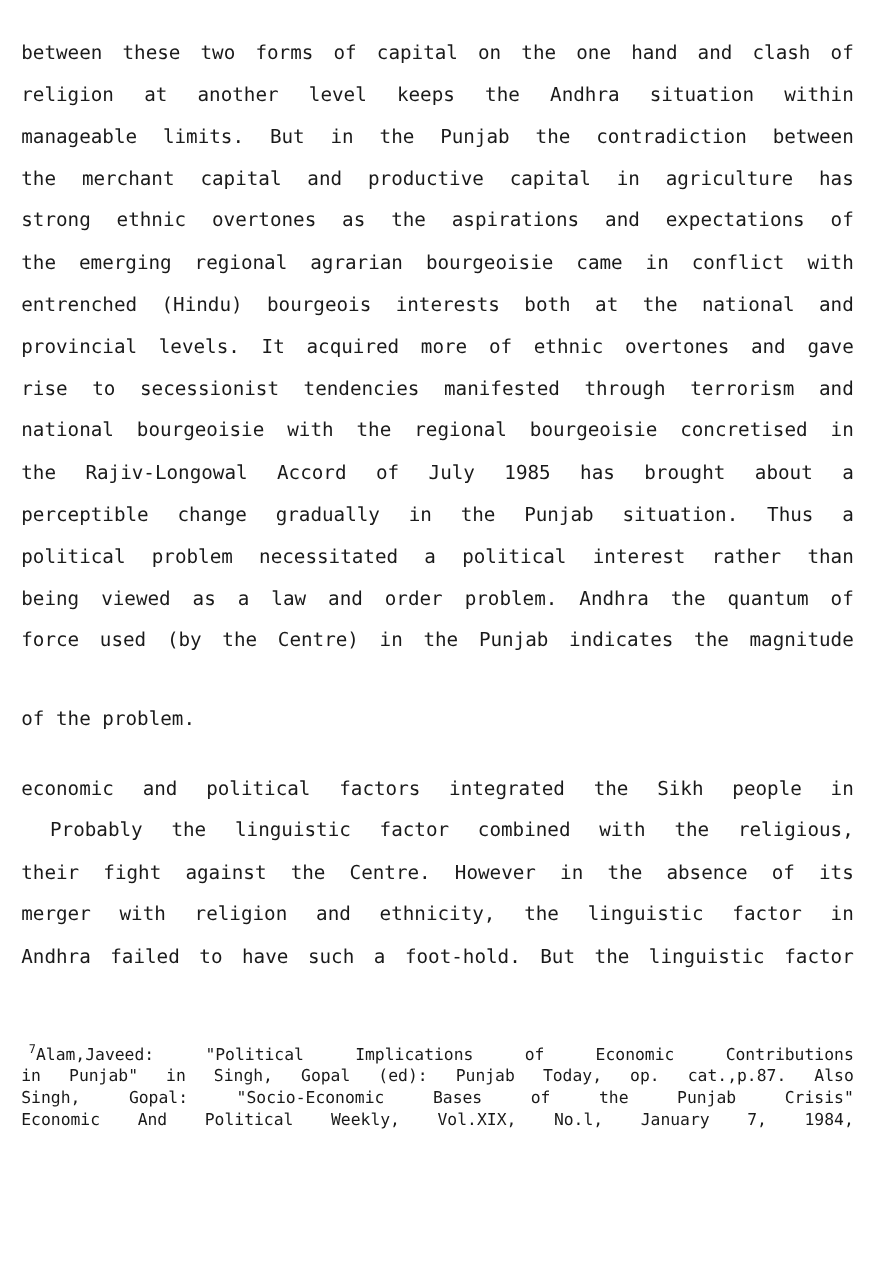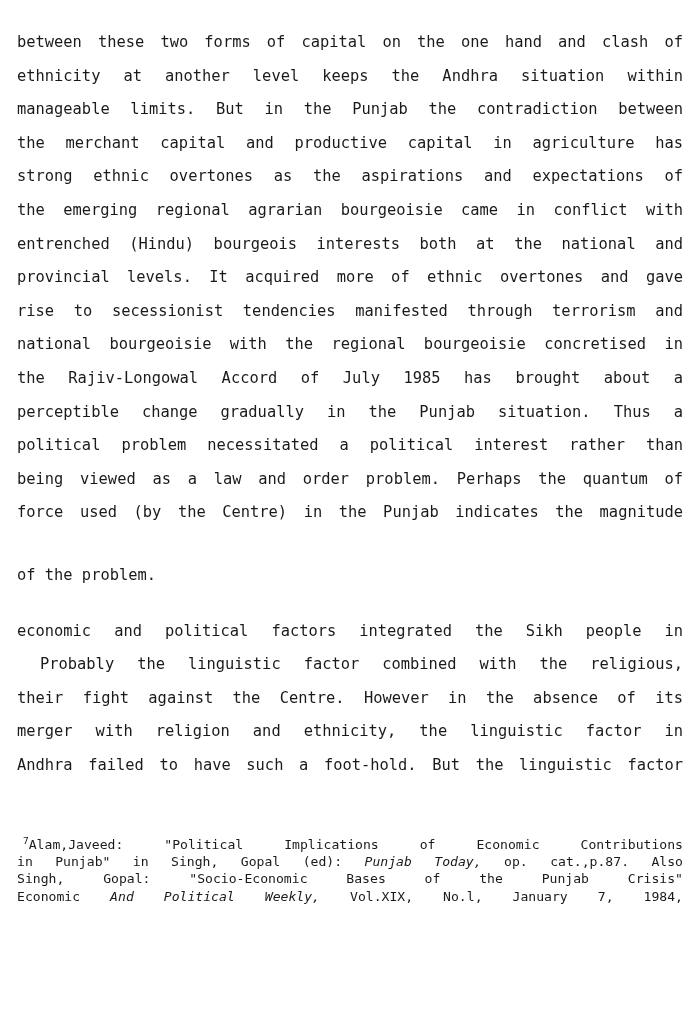--- a/index.html
+++ b/index.html
@@ -93,21 +93,20 @@
   }
   .fn-line-first {
     text-indent: 6px;
   }
   sup.fn-marker {
     font-size: 9.5px;
     vertical-align: super;
     line-height: 0;
   }
   .ital {
-    font-style: italic;
   }
 
   
   .page-number {
     position: absolute;
     left: 0;
     top: 1039px;
     width: 700px;
     text-align: center;
     font-size: 15px;
@@ -116,33 +115,33 @@
 </style>
 </head>
 <body>
 
 <div class="page">
 
   <div class="body-block">
 
     <div class="para para-1">
       <span class="ln">between these two forms of capital on the one hand and clash of</span>
-      <span class="ln">ethnicity at another level keeps the Andhra situation within</span>
+      <span class="ln">religion at another level keeps the Andhra situation within</span>
       <span class="ln">manageable limits. But in the Punjab the contradiction between</span>
       <span class="ln">the merchant capital and productive capital in agriculture has</span>
       <span class="ln">strong ethnic overtones as the aspirations and expectations of</span>
       <span class="ln">the emerging regional agrarian bourgeoisie came in conflict with</span>
       <span class="ln">entrenched (Hindu) bourgeois interests both at the national and</span>
       <span class="ln">provincial levels. It acquired more of ethnic overtones and gave</span>
       <span class="ln">rise to secessionist tendencies manifested through terrorism and</span>
       <span class="ln">national bourgeoisie with the regional bourgeoisie concretised in</span>
       <span class="ln">the Rajiv-Longowal Accord of July 1985 has brought about a</span>
       <span class="ln">perceptible change gradually in the Punjab situation. Thus a</span>
       <span class="ln">political problem necessitated a political interest rather than</span>
-      <span class="ln">being viewed as a law and order problem. Perhaps the quantum of</span>
+      <span class="ln">being viewed as a law and order problem. Andhra the quantum of</span>
       <span class="ln">force used (by the Centre) in the Punjab indicates the magnitude</span>
       <span class="ln-last">of the problem.</span>
     </div>
 
     <div class="para para-2">
       <span class="ln">economic and political factors integrated the Sikh people in</span>
       <span class="ln"> Probably the linguistic factor combined with the religious,</span>
       <span class="ln">their fight against the Centre. However in the absence of its</span>
       <span class="ln">merger with religion and ethnicity, the linguistic factor in</span>
       <span class="ln">Andhra failed to have such a foot-hold. But the linguistic factor</span>

